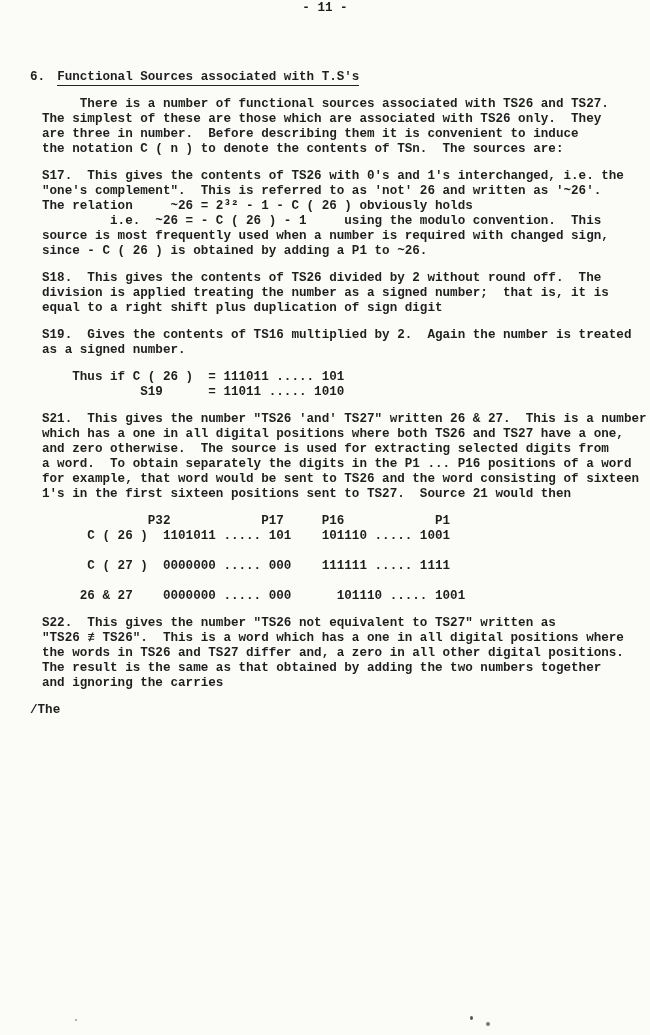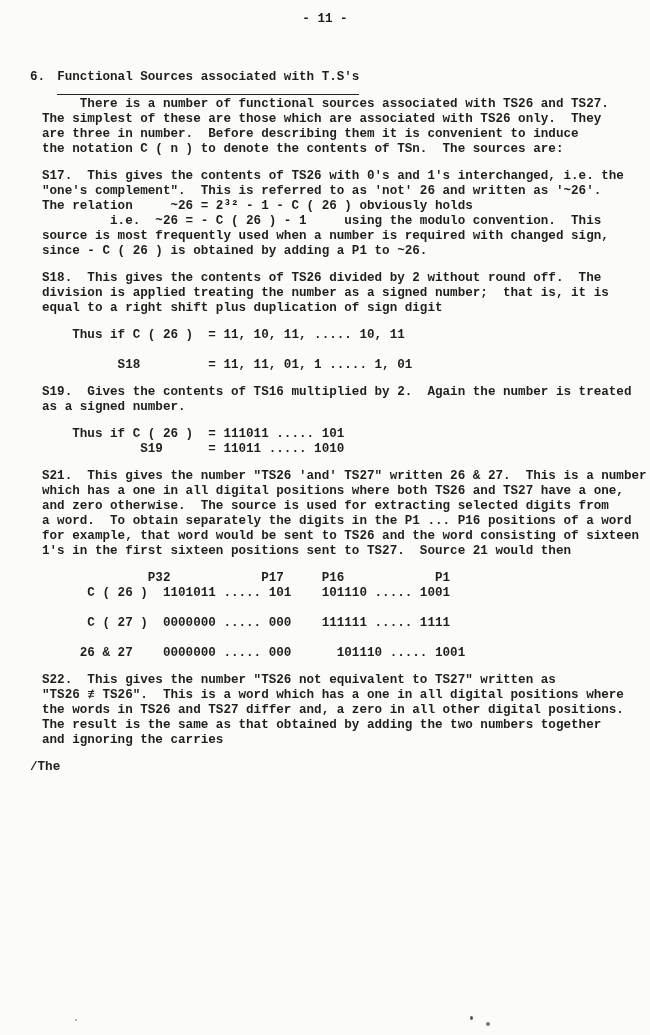--- a/index.html
+++ b/index.html
@@ -7,33 +7,33 @@
     position:relative;
     width:650px; height:1035px;
     margin:0 auto;
     background:#fbfbf8;
     overflow:hidden;
     font-family:"Liberation Mono","DejaVu Sans Mono",monospace;
     font-weight:bold;
     color:#1e1e1e;
   }
   .page-number {
-    position:absolute; top:12px; left:0; right:0;
+    position:absolute; top:1px; left:0; right:0;
     text-align:center;
     font-size:12.6px; line-height:15px;
   }
   .content {
     padding:70px 6px 0 30px;
     font-size:12.6px; line-height:15px;
   }
   .heading { margin:0; }
   .heading .idx { margin-right:12px; }
   .heading .u {
     border-bottom:1.6px solid #232323;
-    padding-bottom:10px;
+    padding-bottom:1px;
   }
   pre.block {
     margin:12px; padding:0;
     font:inherit;
     white-space:pre;
   }
   .m-intro   { margin-top:16px; }
   .m-s17     { margin-top:12px; }
   .m-s18a    { margin-top:14px; }
   .m-s18ex   { margin-top:12px; }
@@ -80,23 +80,20 @@
     <pre class="block m-s17">S17.  This gives the contents of TS26 with 0's and 1's interchanged, i.e. the
 "one's complement".  This is referred to as 'not' 26 and written as '~26'.
 The relation     ~26 = 2³² - 1 - C ( 26 ) obviously holds
          i.e.  ~26 = - C ( 26 ) - 1     using the modulo convention.  This
 source is most frequently used when a number is required with changed sign,
 since - C ( 26 ) is obtained by adding a P1 to ~26.</pre>
 
     <pre class="block m-s18a">S18.  This gives the contents of TS26 divided by 2 without round off.  The
 division is applied treating the number as a signed number;  that is, it is
 equal to a right shift plus duplication of sign digit</pre>
-    <pre class="block m-s18ex">    Thus if C ( 26 )  = 11, 10, 11, ..... 10, 11
-
-          S18         = 11, 11, 01, 1 ..... 1, 01</pre>
 
     <pre class="block m-s19a">S19.  Gives the contents of TS16 multiplied by 2.  Again the number is treated
 as a signed number.</pre>
     <pre class="block m-s19ex">    Thus if C ( 26 )  = 111011 ..... 101
              S19      = 11011 ..... 1010</pre>
 
 
     <pre class="block m-s21">S21.  This gives the number "TS26 'and' TS27" written 26 &amp; 27.  This is a number
 which has a one in all digital positions where both TS26 and TS27 have a one,
 and zero otherwise.  The source is used for extracting selected digits from

